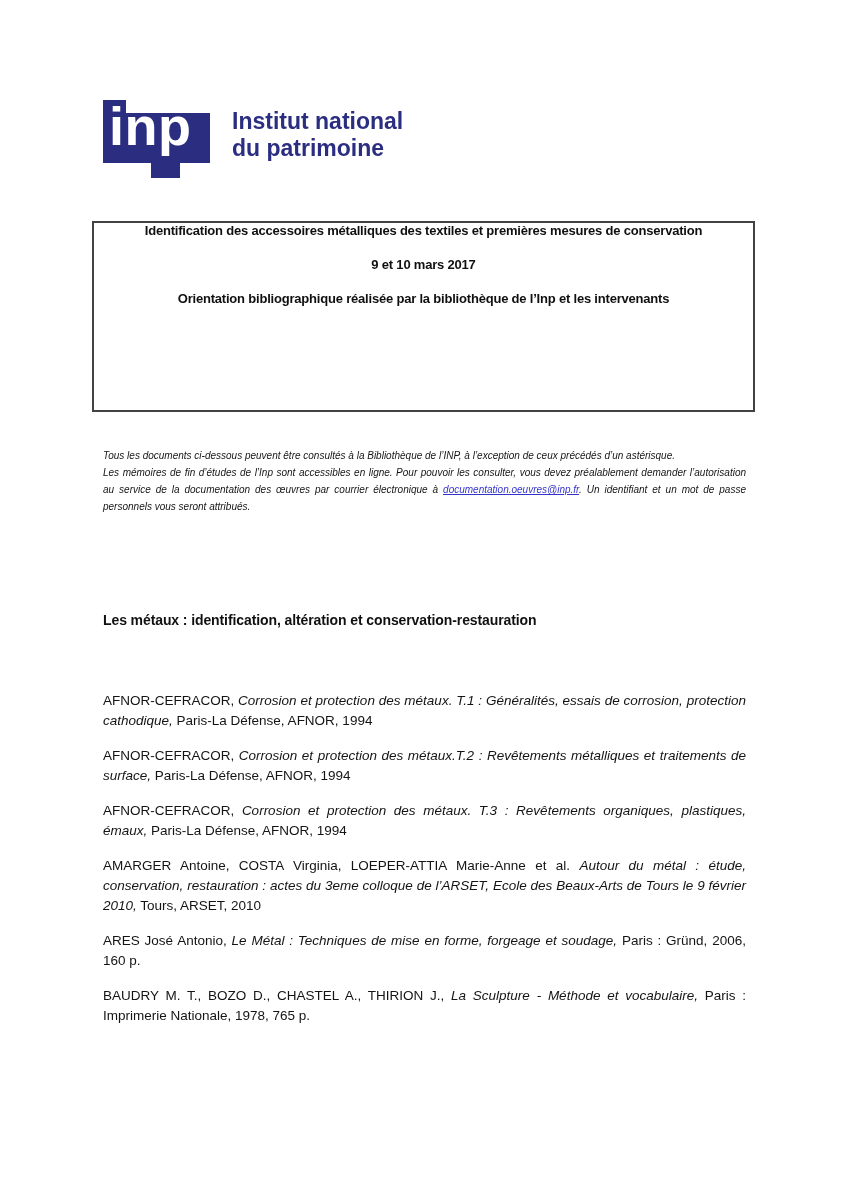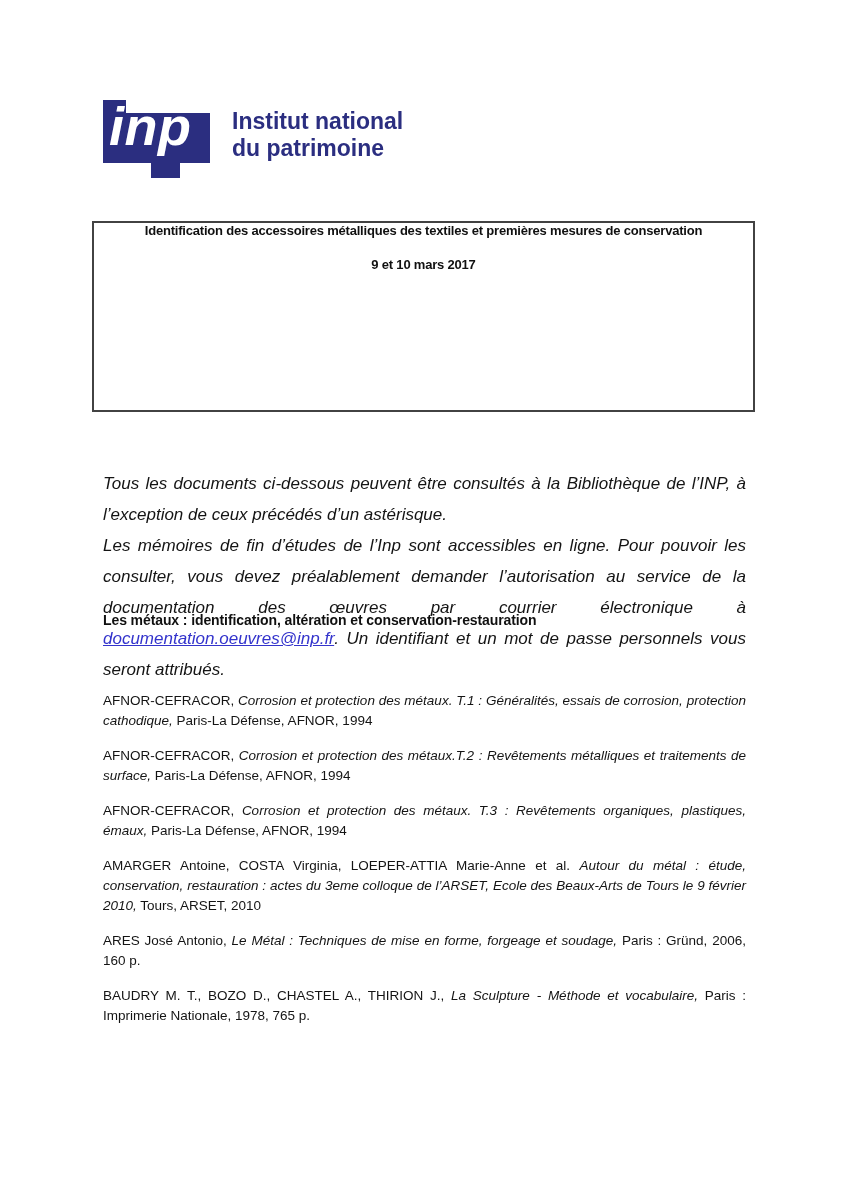--- a/index.html
+++ b/index.html
@@ -36,21 +36,20 @@
   .logo-tab-bottom {
     position: absolute; left: 48px; top: 49px;
     width: 29px; height: 16px;
     background: var(--brand); display: block;
   }
   .logo-acronym {
     position: absolute; left: 6px; top: -14px;
     color: #ffffff;
     font-size: 54px; font-weight: bold; line-height: 1;
     letter-spacing: 0.5px;
-    font-style: italic;
   }
   .logo-name {
     margin-left: 22px; padding-top: 8px;
     font-size: 23px; font-weight: bold; line-height: 27px;
     color: var(--brand);
   }
 
   
   .title-box {
     position: absolute; left: 92px; top: 221px;
@@ -60,23 +59,23 @@
   }
   .box-line {
     font-size: 13px; font-weight: bold; color: #101010;
     letter-spacing: -0.2px;
     margin: 0 10px 19px;
     white-space: nowrap;
   }
 
   
   .intro {
-    position: absolute; left: 103px; top: 468px;
+    position: absolute; left: 103px; top: 447px;
     width: 643px;
-    font-size: 17px; font-style: italic; line-height: 31px;
+    font-size: 10px; font-style: italic; line-height: 17px;
     text-align: justify; color: #141414;
   }
   .intro p { margin: 0; }
   .email-link { color: var(--link); text-decoration: underline; font-style: italic; }
 
   
   .section-heading {
     position: absolute; left: 103px; top: 612px; margin: 0;
     font-size: 14px; font-weight: bold; color: #101010;
     letter-spacing: -0.1px;
@@ -106,20 +105,21 @@
     </div>
     <div class="logo-name">
       <div>Institut national</div>
       <div>du patrimoine</div>
     </div>
   </header>
 
   <section class="title-box" id="title-box">
       <div class="box-line">Identification des accessoires métalliques des textiles et premières mesures de conservation</div>
       <div class="box-line">9 et 10 mars 2017</div>
+      <div class="box-line">Orientation bibliographique réalisée par la bibliothèque de l’Inp et les intervenants</div>
     </section>
 
   <section class="intro" id="intro">
       <p><span class="italic">Tous les documents ci-dessous peuvent être consultés à la Bibliothèque de l’INP, à l’exception de ceux précédés d’un astérisque.</span></p>
       <p><span class="italic">Les mémoires de fin d’études de l’Inp sont accessibles en ligne. Pour pouvoir les consulter, vous devez préalablement demander l’autorisation au service de la documentation des œuvres par courrier électronique à </span><a href="#" class="email-link">documentation.oeuvres@inp.fr</a><span class="italic">. Un identifiant et un mot de passe personnels vous seront attribués.</span></p>
     </section>
 
   <h2 class="section-heading">Les métaux : identification, altération et conservation-restauration</h2>
 
   <section class="bibliography" id="bibliography">

